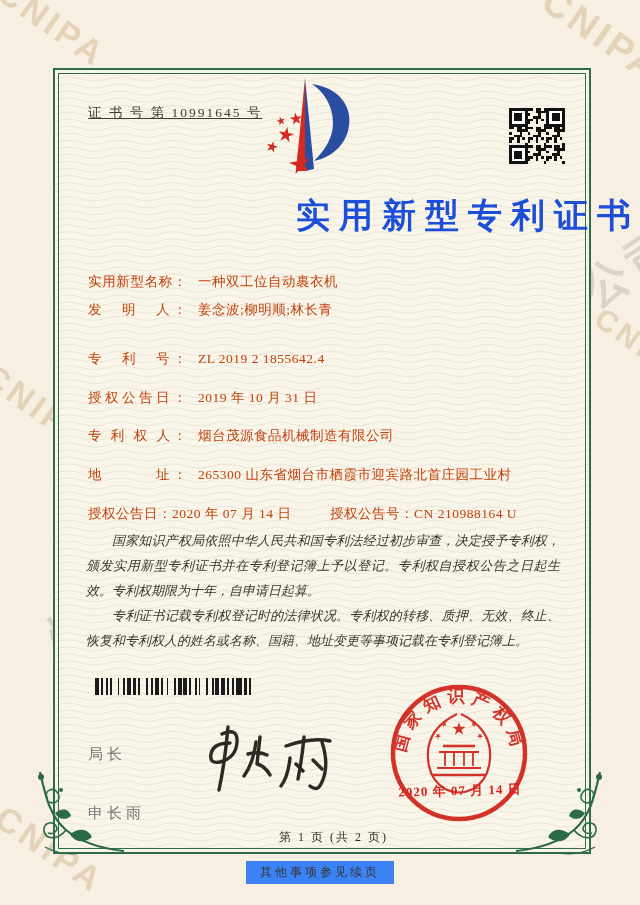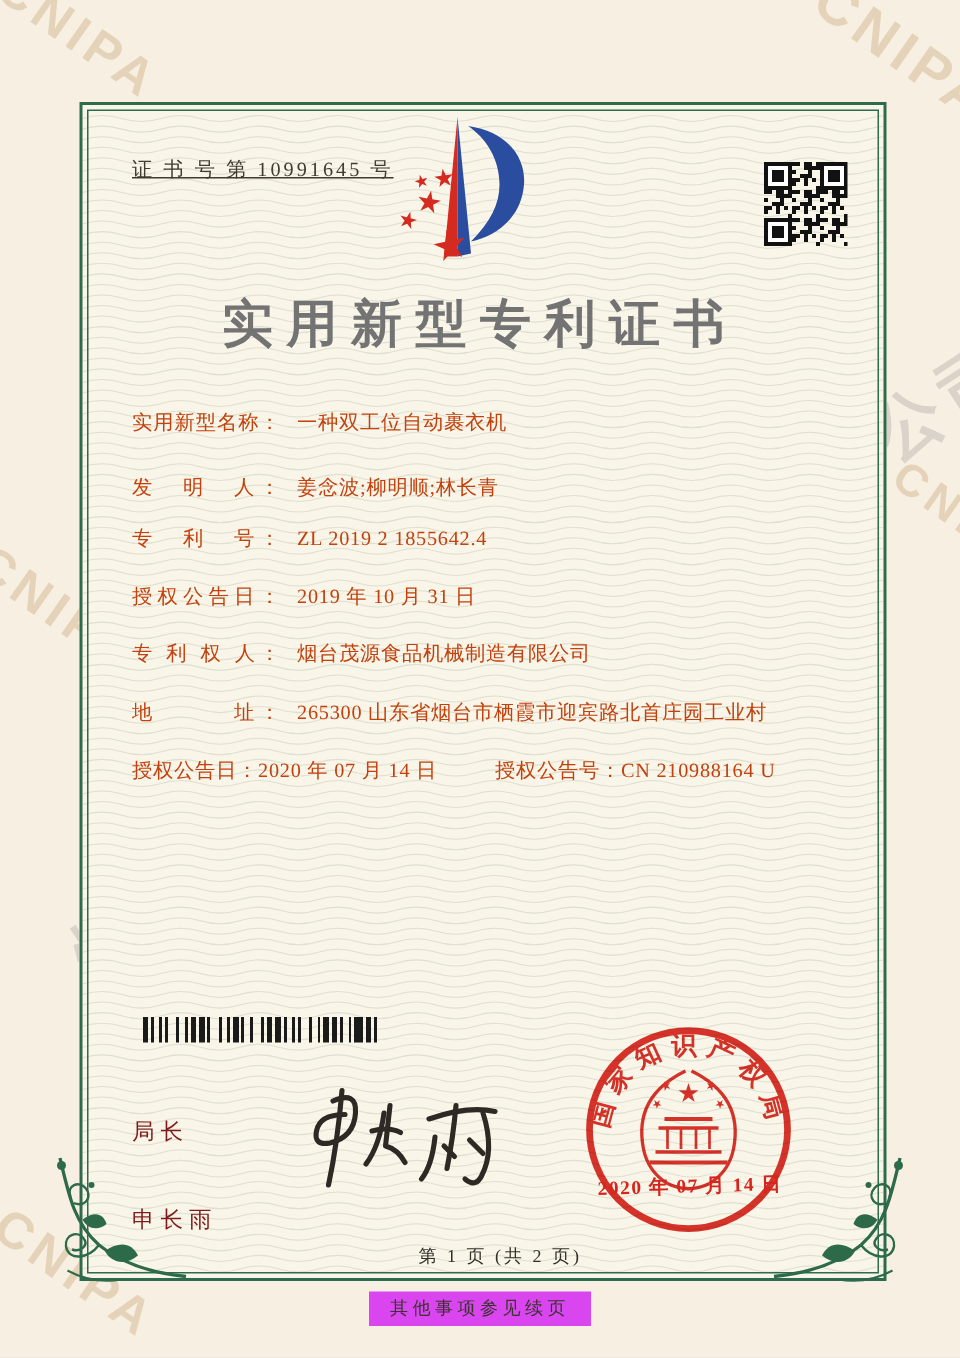--- a/index.html
+++ b/index.html
@@ -7,36 +7,36 @@
         font-family:"Liberation Serif","DejaVu Serif",serif;color:#33302a;}
   .wm{position:absolute;font-family:"Liberation Sans","DejaVu Sans",sans-serif;font-weight:bold;
       color:rgba(204,178,136,0.45);transform:rotate(35deg);letter-spacing:4px;white-space:nowrap;pointer-events:none;}
   .wm-company{position:absolute;left:36px;top:616px;font-size:46px;font-weight:bold;letter-spacing:7px;
       color:rgba(122,122,126,0.24);transform:rotate(-33deg);transform-origin:0 0;white-space:nowrap;pointer-events:none;}
   #frame{position:absolute;left:53px;top:68px;width:534px;height:782px;border:2px solid #2e6b4c;background:#f9f5e9;}
   #frame-inner{position:absolute;inset:3px;border:1.5px solid #2e6b4c;}
   #waves{position:absolute;inset:0;width:100%;height:100%;}
   .abs{position:absolute;}
   #cert-no{left:88px;top:104px;font-size:13.5px;letter-spacing:2px;color:#413b32;text-decoration:underline;}
-  #title{left:0;right:0;top:193px;text-align:center;font-size:34px;font-weight:bold;letter-spacing:9px;color:#737373;}
+  #title{left:0;right:0;top:193px;text-align:right;font-size:34px;font-weight:bold;letter-spacing:9px;color:#1d4ed8;}
   .frow{left:88px;font-size:13.5px;letter-spacing:0.5px;color:#c2410c;white-space:nowrap;}
   .flabel{display:inline-block;width:99px;text-align-last:justify;}
   .fvalue{margin-left:11px;}
   #grant-row2{position:absolute;left:242px;top:0;white-space:nowrap;}
   #body-text{left:86px;top:528px;width:474px;font-size:13px;line-height:25px;font-style:italic;color:#3a352c;text-align:justify;}
   #body-text p{margin:0;text-indent:2em;}
   #barcode{left:95px;top:678px;}
-  .stext{left:88px;font-size:15px;letter-spacing:4px;color:#7f1d1d;}
+  .stext{left:88px;font-size:15px;letter-spacing:4px;color:#737373;}
   #signature{left:192px;top:722px;}
   #seal{left:384px;top:678px;opacity:0.93;mix-blend-mode:multiply;}
   #seal-date{left:383px;top:782px;width:154px;text-align:center;font-size:13px;font-weight:bold;color:#d8251c;
              letter-spacing:1px;transform:rotate(-1.5deg);font-family:"Liberation Serif",serif;}
   #page-no{left:0;right:0;top:829px;text-align:center;font-size:12px;letter-spacing:2px;color:#33302a;padding-left:27px;}
   #footer-note{left:0;right:0;top:861px;text-align:center;}
-  #footer-note span{display:inline-block;background:#d946ef;padding:3px 14px;font-size:12px;letter-spacing:3px;color:#3a342c;}
+  #footer-note span{display:inline-block;background:#3b82f6;padding:3px 14px;font-size:12px;letter-spacing:3px;color:#3a342c;}
   .ornament{position:absolute;width:92px;height:92px;}
   svg{display:block;}
 </style>
 </head>
 <body>
 
 <div id="page">
 
   <div class="wm" style="left:-10px;top:4px;font-size:34px;">CNIPA</div>
   <div class="wm" style="left:534px;top:14px;font-size:38px;">CNIPA</div>
@@ -316,21 +316,21 @@
       <rect x="0" y="14" width="7" height="7" fill="#111"></rect>
       <rect x="1" y="15" width="5" height="5" fill="#fff"></rect>
       <rect x="2" y="16" width="3" height="3" fill="#111"></rect>
     </svg>
 
   <div class="abs" id="title">实用新型专利证书</div>
 
   <div class="abs frow" style="top:273px;">
     <span class="flabel">实用新型名称：</span><span class="fvalue">一种双工位自动裹衣机</span>
   </div>
-  <div class="abs frow" style="top:316px;">
+  <div class="abs frow" style="top:301px;">
     <span class="flabel">发　明　人：</span><span class="fvalue">姜念波;柳明顺;林长青</span>
   </div>
   <div class="abs frow" style="top:350px;text-align:center;">
     <span class="flabel">专　利　号：</span><span class="fvalue">ZL 2019 2 1855642.4</span>
   </div>
   <div class="abs frow" style="top:389px;">
     <span class="flabel">授权公告日：</span><span class="fvalue">2019 年 10 月 31 日</span>
   </div>
   <div class="abs frow" style="top:427px;text-align:center;">
     <span class="flabel">专 利 权 人：</span><span class="fvalue">烟台茂源食品机械制造有限公司</span>
@@ -339,20 +339,22 @@
     <span class="flabel">地　　　址：</span><span class="fvalue">265300 山东省烟台市栖霞市迎宾路北首庄园工业村</span>
   </div>
   <div class="abs frow" style="top:505px;">
     <span>授权公告日：</span><span>2020 年 07 月 14 日</span>
     <span id="grant-row2">
       <span>授权公告号：</span><span>CN 210988164 U</span>
     </span>
   </div>
 
   <div class="abs" id="body-text">
+    <p>国家知识产权局依照中华人民共和国专利法经过初步审查，决定授予专利权，颁发实用新型专利证书并在专利登记簿上予以登记。专利权自授权公告之日起生效。专利权期限为十年，自申请日起算。</p>
+    <p>专利证书记载专利权登记时的法律状况。专利权的转移、质押、无效、终止、恢复和专利权人的姓名或名称、国籍、地址变更等事项记载在专利登记簿上。</p>
   </div>
 
   <svg class="abs" id="barcode" width="160" height="17" preserveAspectRatio="none" shape-rendering="crispEdges" viewBox="0 0 85 17">
       <rect x="0" y="0" width="2" height="17" fill="#1a1a1a"></rect>
       <rect x="3" y="0" width="1" height="17" fill="#1a1a1a"></rect>
       <rect x="6" y="0" width="1" height="17" fill="#1a1a1a"></rect>
       <rect x="8" y="0" width="1" height="17" fill="#1a1a1a"></rect>
       <rect x="12" y="0" width="1" height="17" fill="#1a1a1a"></rect>
       <rect x="15" y="0" width="1" height="17" fill="#1a1a1a"></rect>
       <rect x="17" y="0" width="2" height="17" fill="#1a1a1a"></rect>

